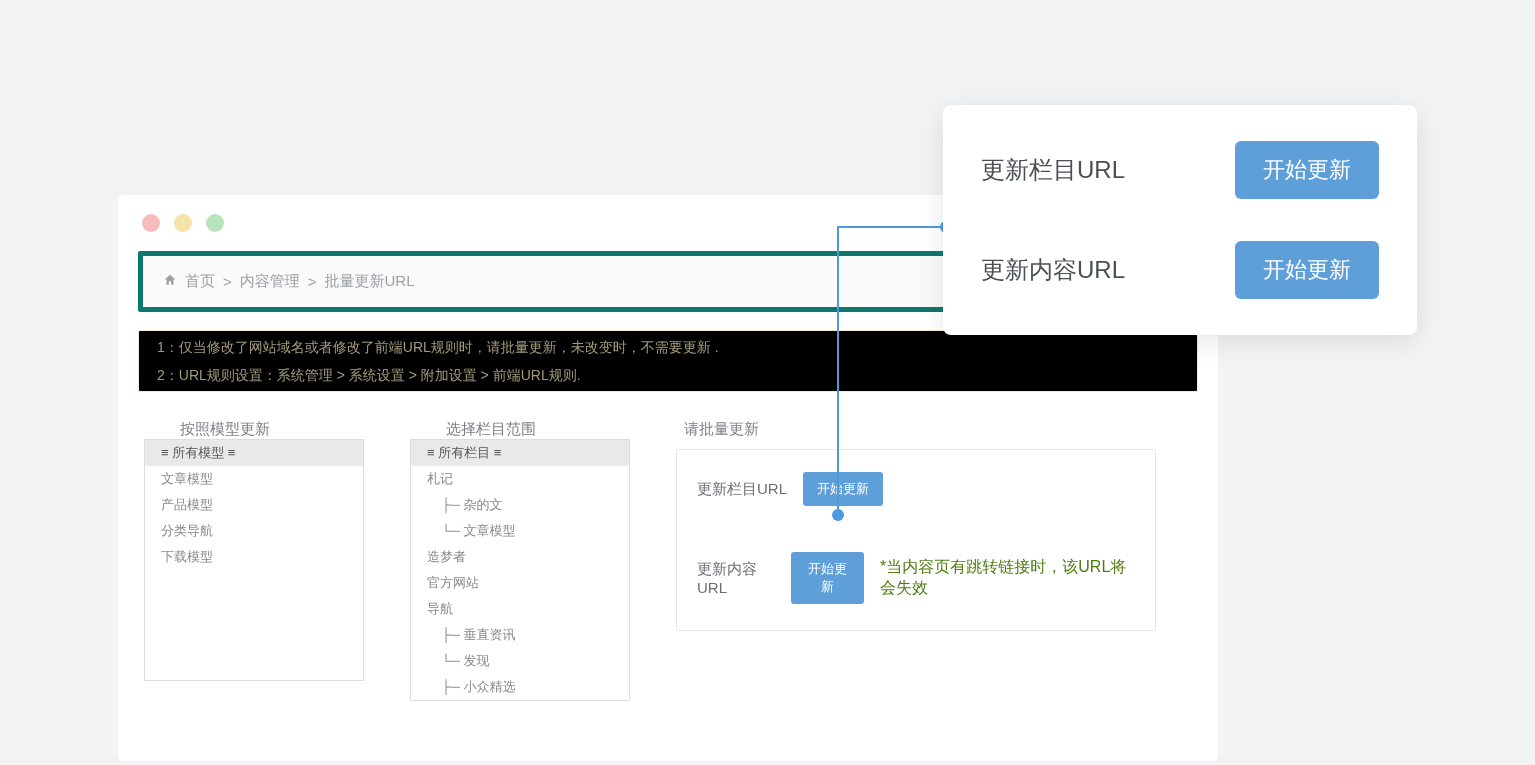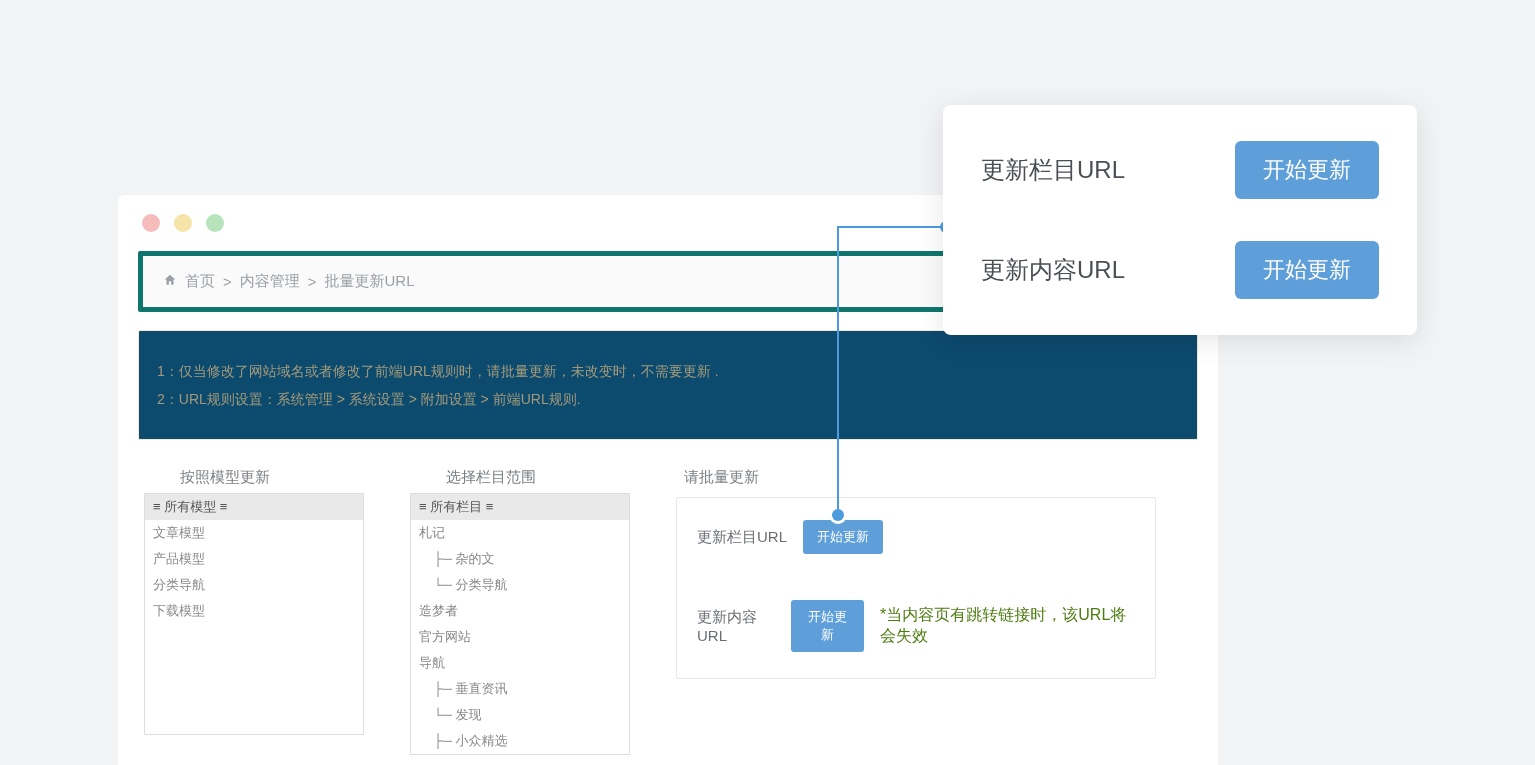--- a/index.html
+++ b/index.html
@@ -46,51 +46,51 @@
     color: #9aa0a6;
     display: flex;
     align-items: center;
     gap: 8px;
     border-radius: 2px;
   }
   .breadcrumb .home-icon svg { width: 14px; height: 14px; fill: #9aa0a6; }
 
   .notice {
     margin-top: 18px;
-    background: #0c4a6e;
+    background: #000000;
     border: 1px solid #f1ead0;
     border-radius: 2px;
-    padding: 26px 18px;
+    padding: 2px 18px;
     color: #a49a7a;
     font-size: 14px;
     line-height: 2;
   }
 
   .cols {
     margin-top: 28px;
     display: flex;
     gap: 46px;
     padding: 0 6px;
   }
   .col { }
   .col-header {
     color: #7b7f85;
     font-size: 15px;
-    margin-bottom: 6px;
+    margin-bottom: 0;
     padding-left: 36px;
   }
   .listbox {
     border: 1px solid #ddd;
     width: 220px;
     font-size: 13px;
     color: #888;
     background: #fff;
   }
   .listbox .opt {
-    padding: 4px 8px;
+    padding: 4px 16px;
     border-bottom: none;
     white-space: pre;
   }
   .listbox .opt.sel {
     background: #e9e9e9;
     color: #555;
   }
 
   .ops-col { flex: 1; }
   .ops-panel {
@@ -206,21 +206,21 @@
           <div class="opt" style="height:110px"></div>
         </div>
       </div>
 
       <div class="col">
         <div class="col-header">选择栏目范围</div>
         <div class="listbox">
           <div class="opt sel">≡ 所有栏目 ≡</div>
           <div class="opt">札记</div>
           <div class="opt">    ├─ 杂的文</div>
-          <div class="opt">    └─ 分类导航</div>
+          <div class="opt">    └─ 文章模型</div>
           <div class="opt">造梦者</div>
           <div class="opt">官方网站</div>
           <div class="opt">导航</div>
           <div class="opt">    ├─ 垂直资讯</div>
           <div class="opt">    └─ 发现</div>
           <div class="opt">    ├─ 小众精选</div>
         </div>
       </div>
 
       <div class="col ops-col">

